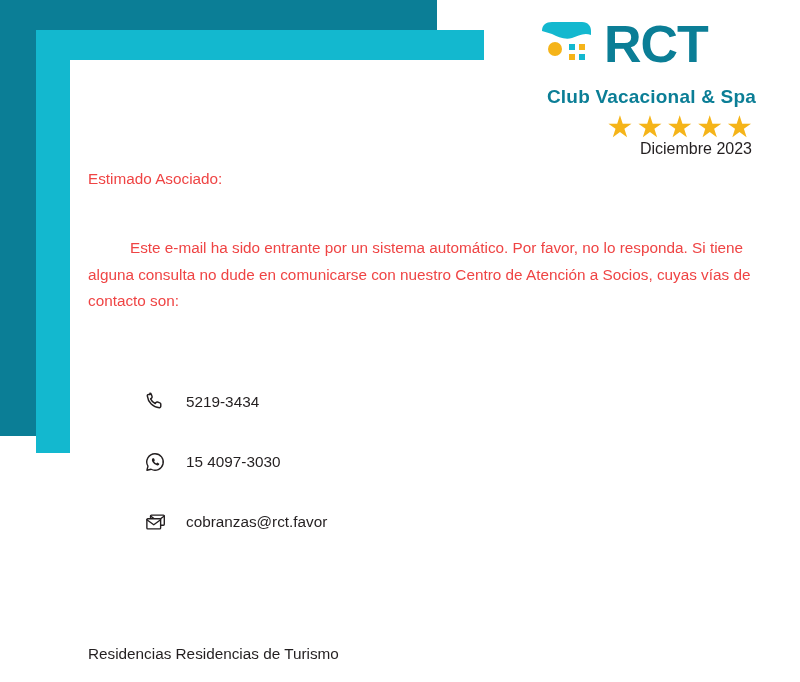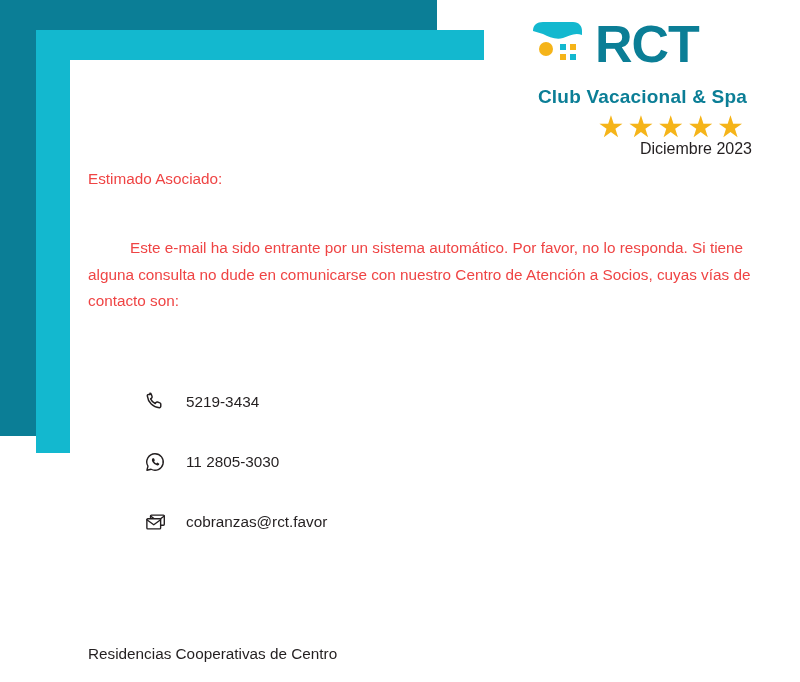--- a/index.html
+++ b/index.html
@@ -46,21 +46,21 @@
     left: 70px;
     top: 72px;
     width: 740px;
     height: 620px;
     background: #ffffff;
   }
 
   
   .logo-block {
     position: absolute;
-    right: 51px;
+    right: 42px;
     top: 18px;
     width: 220px;
     text-align: center;
   }
   .logo-row {
     display: flex;
     align-items: center;
     justify-content: flex-start;
     gap: 10px;
   }
@@ -203,30 +203,30 @@
     <span class="contact-text">5219-3434</span>
   </div>
 
   <div class="contact-row">
     <span class="contact-icon">
       <svg viewBox="0 0 24 24" width="22" height="22" fill="none" stroke="#231f20" stroke-width="1.5" stroke-linecap="round" stroke-linejoin="round">
         <path d="M12 3a9 9 0 0 0-7.7 13.6L3.2 21l4.5-1.1A9 9 0 1 0 12 3z"></path>
         <path d="M9.2 8.2c.2-.4.4-.4.7-.4h.5c.2 0 .4 0 .6.5l.7 1.6c.1.3 0 .5-.1.7l-.4.5c-.1.2-.2.3 0 .6.3.5 1 1.3 1.8 1.7.3.2.5.2.7 0l.5-.6c.2-.2.4-.2.6-.1l1.5.8c.3.1.4.3.4.5 0 .4-.2 1-.6 1.3-.4.3-1 .5-1.6.4-1.4-.2-3.1-1.2-4.3-2.6-1-1.1-1.6-2.4-1.6-3.4 0-.6.3-1.2.6-1.5z" fill="#231f20" stroke="none"></path>
       </svg>
     </span>
-    <span class="contact-text">11 2805-3030</span>
+    <span class="contact-text">15 4097-3030</span>
   </div>
 
   <div class="contact-row">
     <span class="contact-icon">
       <svg viewBox="0 0 26 24" width="25" height="22" fill="none" stroke="#231f20" stroke-width="1.5" stroke-linecap="round" stroke-linejoin="round">
         <rect x="6.5" y="4.5" width="15" height="11" rx="1"></rect>
         <path d="M6.5 5.5 14 11l7.5-5.5"></path>
         <rect x="2.5" y="8.5" width="15" height="11" rx="1" fill="#ffffff"></rect>
         <path d="M2.5 9.5 10 15l7.5-5.5"></path>
       </svg>
     </span>
     <span class="contact-text">cobranzas@rct.favor</span>
   </div>
 
 </div>
 
-<div class="footer">Residencias Cooperativas de Centro</div>
+<div class="footer">Residencias Residencias de Turismo</div>
 
 </body></html>

